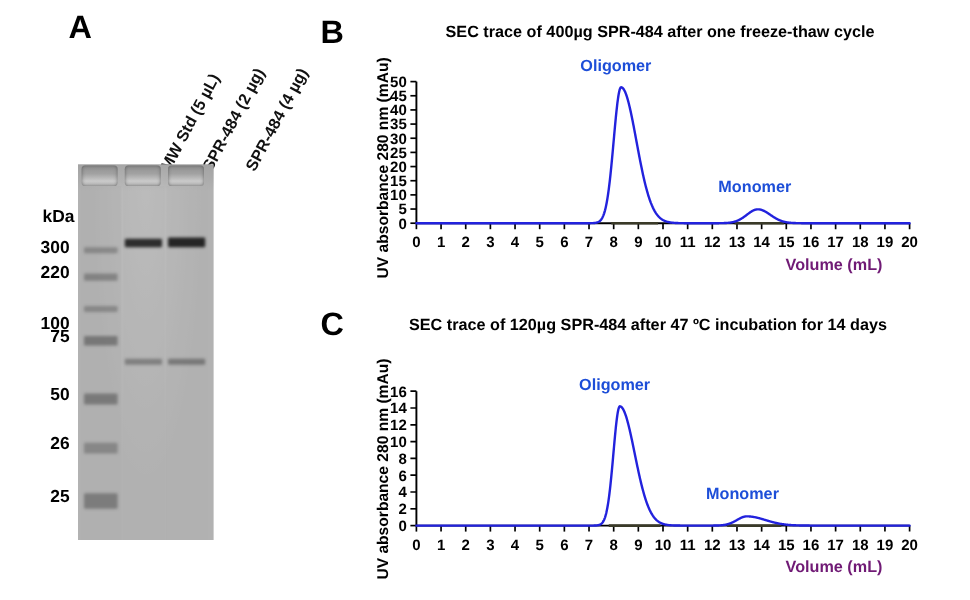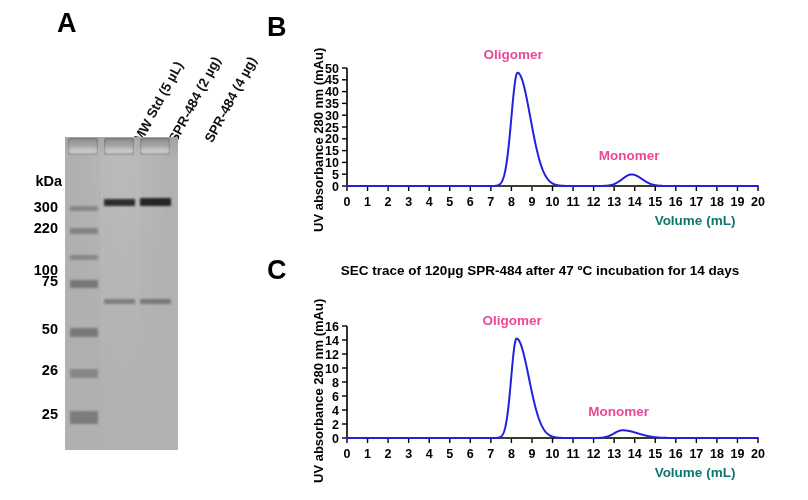--- a/index.html
+++ b/index.html
@@ -72,33 +72,33 @@
   }
   #title-b{left:45px;top:19px;width:480px;}
   #title-c{left:45px;top:20px;width:460px;}
   .ylabel{
     position:absolute;font-size:13px;font-weight:bold;color:#000;
     white-space:nowrap;transform-origin:0 0;transform:rotate(-90deg);
   }
   #ylabel-b{left:46px;top:232px;}
   #ylabel-c{left:46px;top:240px;}
   .xlabel{
-    position:absolute;font-size:13.5px;font-weight:bold;color:#0f766e;
+    position:absolute;font-size:13.5px;font-weight:bold;color:#701a75;
     text-align:center;
   }
   #xlabel-b{left:330px;top:213px;width:200px;}
   #xlabel-c{left:330px;top:222px;width:200px;}
   svg{display:block;}
   .axis-line{stroke:#000;stroke-width:1.6;fill:none;}
   .tick-line{stroke:#000;stroke-width:1.4;}
   .tick-text{font-family:"Liberation Sans",sans-serif;font-size:12.5px;font-weight:bold;fill:#000;}
   .trace{fill:none;stroke:#2222dd;stroke-width:2;stroke-linejoin:round;stroke-linecap:round;}
   .baseline-dark{stroke:#3a3a28;stroke-width:2.2;}
   .peak-annot{
-    position:absolute;font-size:13.5px;font-weight:bold;color:#ec4899;white-space:nowrap;
+    position:absolute;font-size:13.5px;font-weight:bold;color:#1d4ed8;white-space:nowrap;
   }
 </style>
 </head>
 <body>
 
 <div id="panel-a">
   <div class="panel-letter">A</div>
 
   <div class="lane-labels">
     <div class="lane-label" id="lane-label-0">MW Std (5 µL)</div>
@@ -135,20 +135,21 @@
       <div class="gel-tick" style="left: 10px; top: 262px;">100</div>
       <div class="gel-tick" style="left: 10px; top: 273px;">75</div>
       <div class="gel-tick" style="left: 10px; top: 321px;">50</div>
       <div class="gel-tick" style="left: 10px; top: 362px;">26</div>
       <div class="gel-tick" style="left: 10px; top: 406px;">25</div>
     </div>
 </div>
 
 <div id="panel-b">
   <div class="panel-letter">B</div>
+  <div class="chart-title" id="title-b">SEC trace of 400µg SPR-484 after one freeze-thaw cycle</div>
   <div class="ylabel" id="ylabel-b">UV absorbance 280 nm (mAu)</div>
   <div class="xlabel" id="xlabel-b">Volume (mL)</div>
   <svg id="svg-b" width="543" height="243">
       <line x1="82" y1="68" x2="82" y2="186" class="axis-line"></line>
       <line x1="77" y1="186" x2="82" y2="186" class="tick-line"></line>
       <text x="74" y="190.5" class="tick-text" text-anchor="end">0</text>
       <line x1="77" y1="174.2" x2="82" y2="174.2" class="tick-line"></line>
       <text x="74" y="178.7" class="tick-text" text-anchor="end">5</text>
       <line x1="77" y1="162.4" x2="82" y2="162.4" class="tick-line"></line>
       <text x="74" y="166.9" class="tick-text" text-anchor="end">10</text>

